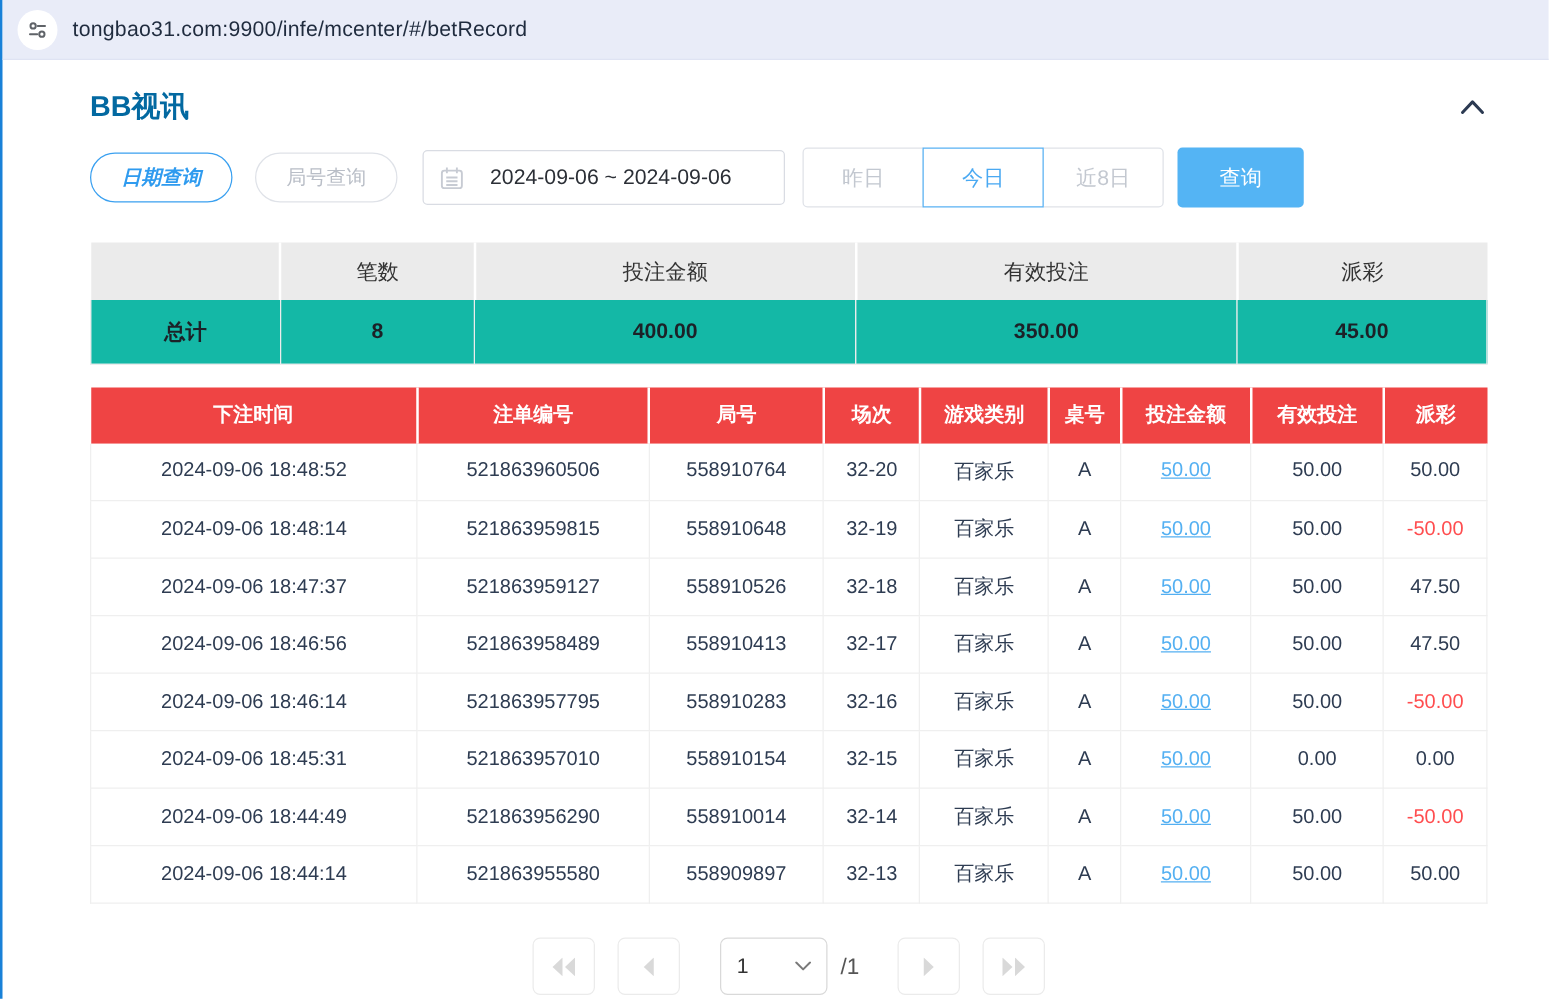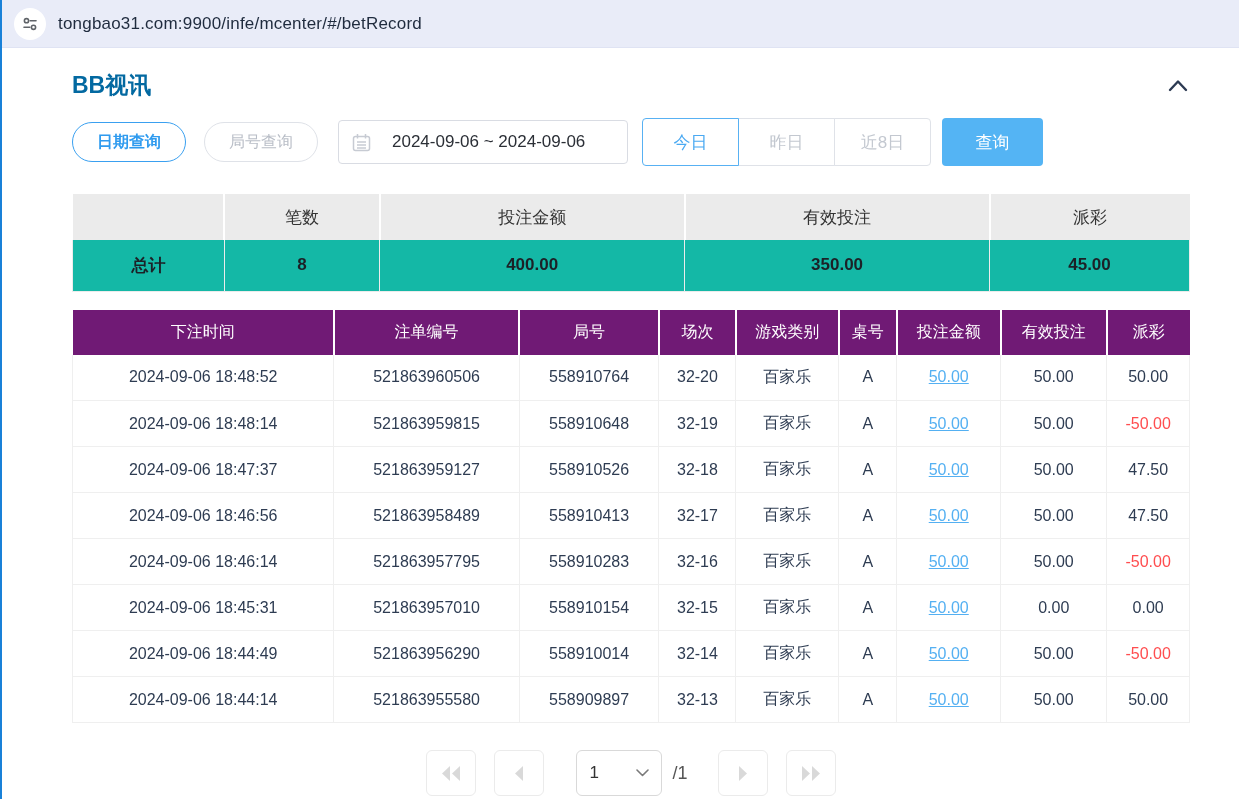--- a/index.html
+++ b/index.html
@@ -26,21 +26,21 @@
   .panel-header { margin-top:22px; height:30px; display:flex; align-items:center; justify-content:space-between; }
   .panel-title { font-size:23px; font-weight:bold; color:#0369a1; margin:0; }
   .collapse-btn { background:none; border:none; padding:2px; cursor:pointer; line-height:0; }
 
   
   .filter-row { margin-top:18px; height:48px; display:flex; align-items:center; }
   .pill {
     height:40px; padding:0 24px; border-radius:20px; background:#fff;
     font-size:16px; cursor:pointer; font-family:inherit;
   }
-  .pill.active { border:1px solid #3aa0f0; color:#2f9bef; font-weight:bold; }
+  .pill.active { border:1px solid #3aa0f0; color:#2f9bef; font-weight:bold;font-style:italic; }
   .pill.inactive { border:1px solid #dfe2e8; color:#b9bec7; margin-left:18px; }
   .date-input {
     margin-left:20px; width:290px; height:44px; border:1px solid #d9dce3; border-radius:4px;
     display:flex; align-items:center; padding:0 13px; gap:21px; cursor:pointer;
     font-size:17px; color:#2b2f36; background:#fff; white-space:nowrap;
   }
   .segmented { display:flex; margin-left:14px; height:48px; }
   .seg {
     width:97px; height:48px; background:#fff; border:1px solid #dfe2e8;
     font-size:17px; color:#c3c8d0; margin-left:-1px; cursor:pointer; font-family:inherit;
@@ -62,21 +62,21 @@
   }
   .summary th:last-child { border-right:none; }
   .summary td {
     height:51px; text-align:center; font-size:17px; font-weight:600; color:#1c2127;
     border:1px solid #ececec; border-top:none; background:#14b8a6;
   }
 
   
   .records { margin-top:18px; }
   .records th {
-    background:#701a75; color:#fff; height:45px; font-size:16px; font-weight:normal;
+    background:#ef4444; color:#fff; height:45px; font-size:16px; font-weight:bold;
     border-right:2px solid #fff; text-align:center;
   }
   .records th:last-child { border-right:none; }
   .records td {
     height:46px; text-align:center; font-size:16px; color:#2e3c52;
     border:1px solid #efefef; border-top:none; background:#fff;
   }
   .amount-link { color:#54b0f2; text-decoration:underline; cursor:pointer; }
   td.neg { color:#ff4d4f; }
 
@@ -127,22 +127,22 @@
         <rect x="1.5" y="3.5" width="16" height="14" rx="2"></rect>
         <line x1="5.5" y1="1" x2="5.5" y2="5.5"></line>
         <line x1="13.5" y1="1" x2="13.5" y2="5.5"></line>
         <line x1="5" y1="9" x2="14" y2="9"></line>
         <line x1="5" y1="12" x2="14" y2="12"></line>
         <line x1="5" y1="15" x2="14" y2="15"></line>
       </svg>
       <span>2024-09-06 ~ 2024-09-06</span>
     </div>
     <div class="segmented">
+      <button class="seg">昨日</button>
       <button class="seg active">今日</button>
-      <button class="seg">昨日</button>
       <button class="seg">近8日</button>
     </div>
     <button class="search-btn">查询</button>
   </div>
 
   <table class="summary">
     <colgroup>
         <col style="width:13.6%">
         <col style="width:13.9%">
         <col style="width:27.3%">

